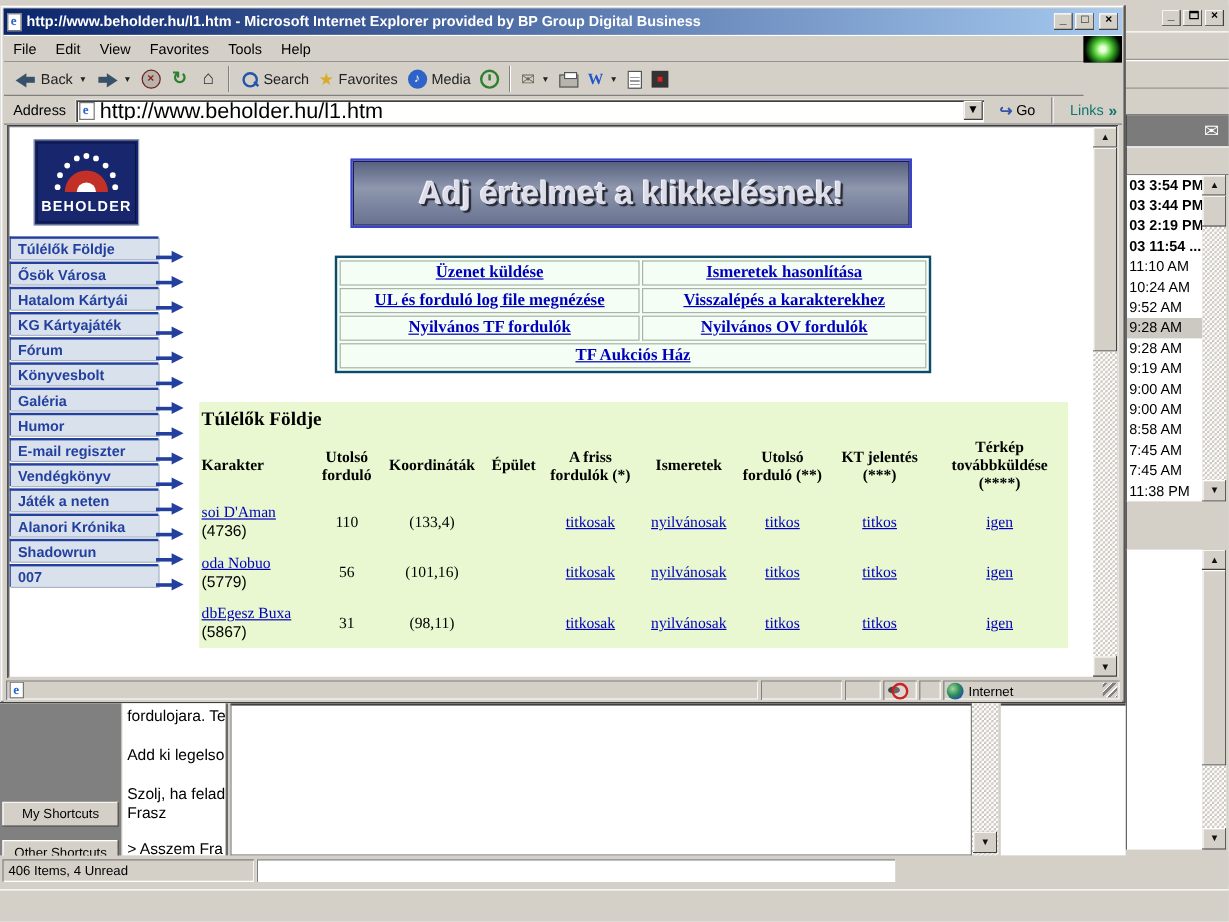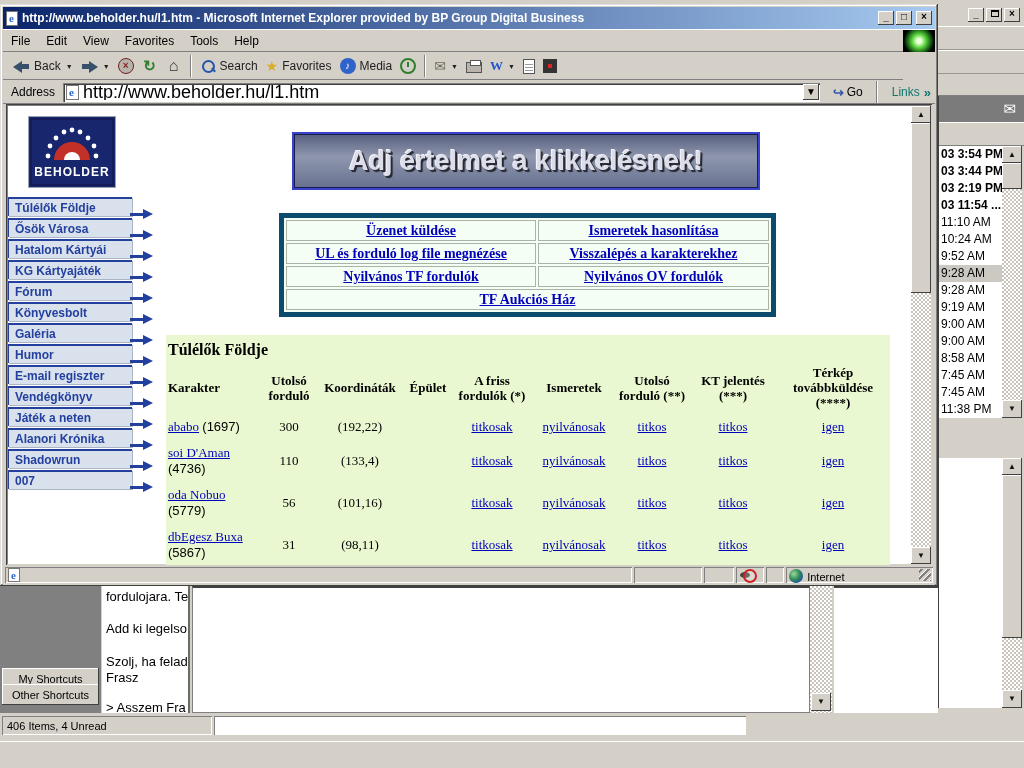--- a/index.html
+++ b/index.html
@@ -72,21 +72,21 @@
   
   #logo{left:28px;top:112px;width:88px;height:72px;}
   #sidebar{left:8px;top:193px;width:150px;}
   .snav{position:relative;width:124px;height:19px;margin-bottom:2px;background:#d9e1ec;border-top:2px solid #23409f;border-left:1px solid #23409f;box-shadow:1px 1px 0 #aab4c4;}
   .snav-label{display:block;padding:2px 0 0 6px;font-size:12px;font-weight:bold;color:#23409f;white-space:nowrap;}
   .snav-arrow{position:absolute;right:-22px;bottom:-3px;width:24px;height:10px;}
   .snav-arrow::before{content:"";position:absolute;left:0;top:4px;width:14px;height:3px;background:#23409f;}
   .snav-arrow::after{content:"";position:absolute;left:13px;top:0;width:0;height:0;border-left:10px solid #23409f;border-top:5px solid transparent;border-bottom:5px solid transparent;}
   #banner{left:292px;top:128px;width:468px;height:58px;border:2px solid #3a44c8;box-shadow:inset 0 0 0 1px #1a1c50;background:linear-gradient(180deg,#555f7e 0%,#8f97ae 42%,#67718f 100%);display:flex;align-items:center;justify-content:center;}
   #banner-text{font-size:27px;font-weight:bold;color:#dcdde8;text-shadow:1px 1px 0 #2c2f3a,2px 2px 1px #1e2029,-1px -1px 0 #f2f2fa;white-space:nowrap;}
-  #qltable{left:279px;top:209px;width:497px;border-collapse:separate;border-spacing:2px;background:#f4fef4;border:5px solid #0c4a6e;font-family:"Liberation Serif",serif;}
+  #qltable{left:279px;top:209px;width:497px;border-collapse:separate;border-spacing:2px;background:#f4fef4;border:2px solid #0c4a6e;font-family:"Liberation Serif",serif;}
   #qltable td{border:1px solid #a8b4a8;height:21px;text-align:center;background:#f4fef4;}
   #qltable a, .mlink{color:#0000bb;font-weight:bold;font-size:14px;text-decoration:underline;font-family:"Liberation Serif",serif;cursor:pointer;}
   #mtable{left:166px;top:331px;width:724px;border-collapse:collapse;background:#e9f8d0;table-layout:fixed;font-family:"Liberation Serif",serif;}
   #mtable .mtitle{font-size:16px;font-weight:bold;text-align:center;padding:6px 0 4px;color:#000;font-family:"Liberation Serif",serif;}
   #mtable th{font-size:13px;font-weight:bold;color:#000;text-align:center;vertical-align:middle;line-height:1.15;padding:3px 1px;font-family:"Liberation Serif",serif;}
   #mtable th:first-child{text-align:left;padding-left:2px;}
   #mtable td{font-size:13px;color:#000;text-align:center;vertical-align:middle;padding:5px 1px;font-family:"Liberation Serif",serif;}
   #mtable td.c-name{text-align:left;padding-left:2px;}
   #mtable a{font-weight:normal;font-size:13px;}
 
@@ -169,21 +169,21 @@
 <div class="abs" id="ol-preview-r"></div>
 <div class="abs" id="ol-preview-scroll">
   <div class="abs sbtn rz1" style="left:0;top:0;width:20px;height:17px;">▲</div>
   <div class="abs rz1" style="left:0;top:17px;width:20px;height:163px;"></div>
   <div class="abs track" style="left:0;top:180px;width:20px;height:52px;"></div>
   <div class="abs sbtn rz1" style="left:0;top:232px;width:20px;height:18px;">▼</div>
 </div>
 
 <div class="abs" id="ol-bar">
   <div class="shortcut-btn rz1" style="top:82px;">My Shortcuts</div>
-  <div class="shortcut-btn rz1" style="top:98px;">Other Shortcuts</div>
+  <div class="shortcut-btn rz1" style="top:114px;">Other Shortcuts</div>
 </div>
 <div id="ol-msgpane">
 
 <div class="pl bold">fordulojara. Tel</div>
     <div class="pl bold">Add ki legelso</div>
     <div class="pl bold">Szolj, ha felad</div>
     <div class="pl bold">Frasz</div>
     <div class="pl bold">&gt; Asszem Fra</div>
   </div>
 <div class="abs" id="ol-widepane"></div>
@@ -418,31 +418,20 @@
           <th class="bold">Épület</th>
           <th class="bold">A friss fordulók (*)</th>
           <th class="bold">Ismeretek</th>
           <th class="bold">Utolsó forduló (**)</th>
           <th class="bold">KT jelentés (***)</th>
           <th class="bold">Térkép továbbküldése (****)</th>
         </tr>
     </thead>
     <tbody>
 
-    <tr>
-        <td class="c-name"><a href="#" class="mlink">ababo</a> <span>(1697)</span></td>
-        <td>300</td>
-        <td>(192,22)</td>
-        <td></td>
-        <td><a href="#" class="mlink">titkosak</a></td>
-        <td><a href="#" class="mlink">nyilvánosak</a></td>
-        <td><a href="#" class="mlink">titkos</a></td>
-        <td><a href="#" class="mlink">titkos</a></td>
-        <td><a href="#" class="mlink">igen</a></td>
-      </tr>
         <tr>
         <td class="c-name"><a href="#" class="mlink">soi D'Aman</a> <span>(4736)</span></td>
         <td>110</td>
         <td>(133,4)</td>
         <td></td>
         <td><a href="#" class="mlink">titkosak</a></td>
         <td><a href="#" class="mlink">nyilvánosak</a></td>
         <td><a href="#" class="mlink">titkos</a></td>
         <td><a href="#" class="mlink">titkos</a></td>
         <td><a href="#" class="mlink">igen</a></td>

